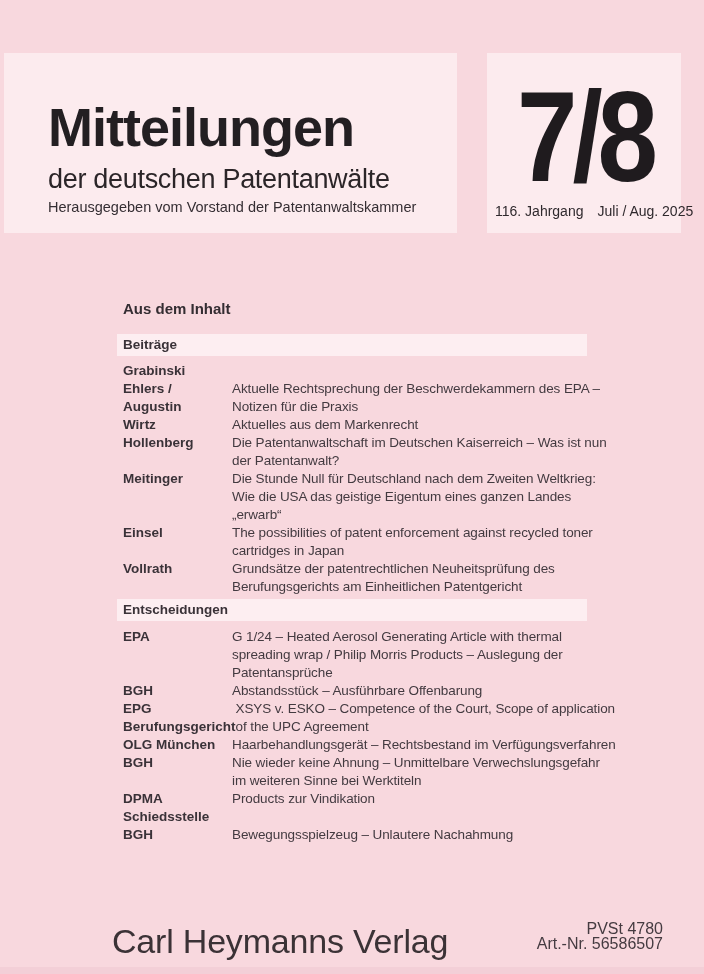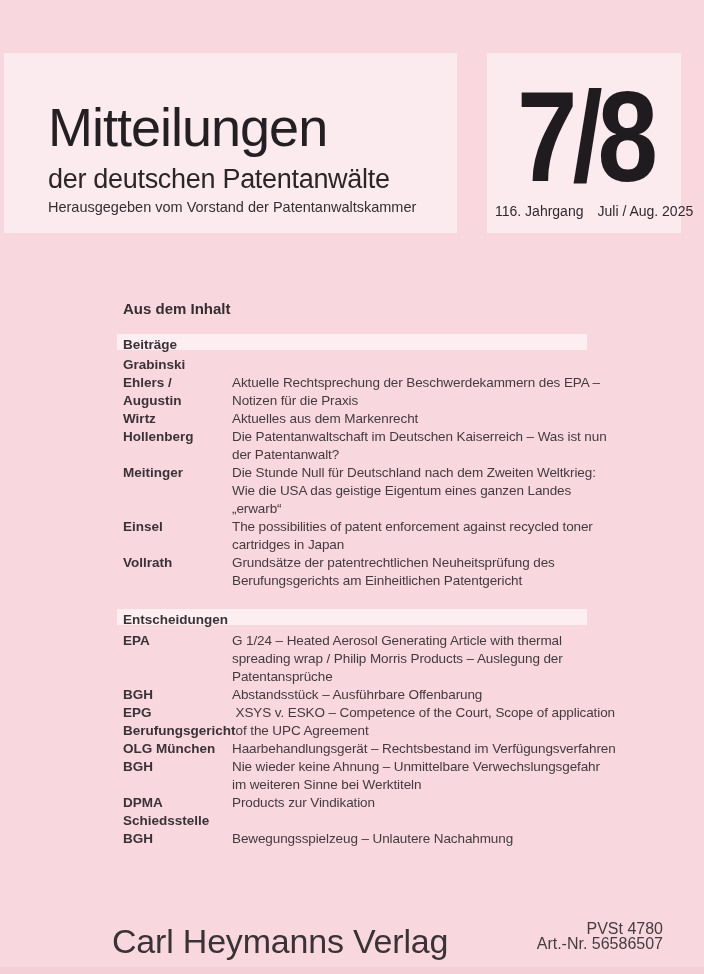--- a/index.html
+++ b/index.html
@@ -13,21 +13,21 @@
     overflow:hidden;
   }
   .page{position:absolute;inset:0;}
 
   
   .masthead-left{
     position:absolute;left:4px;top:53px;width:453px;height:180px;
     background:#fcebee;box-sizing:border-box;padding-left:44px;
   }
   .m-title{
-    font-size:54px;font-weight:400;line-height:1;letter-spacing:-1px;
+    font-size:54px;font-weight:700;line-height:1;letter-spacing:-1px;
     color:#231f22;margin:0;padding-top:47px;
   }
   .m-subtitle{
     font-size:27px;font-weight:400;line-height:1;letter-spacing:-0.3px;
     color:#2b2528;margin:0;padding-top:12px;
   }
   .m-publisher{
     font-size:14.5px;font-weight:500;line-height:1;
     color:#352e33;margin:0;padding-top:7px;
   }
@@ -49,25 +49,25 @@
 
   
   .contents{
     position:absolute;left:117px;top:300px;width:500px;
   }
   .contents-heading{
     font-size:15px;font-weight:700;color:#342d32;
     margin:0 0 16px 6px;line-height:18px;
   }
   .section-strip{
-    margin-top:12px;height:16px;width:470px;box-sizing:border-box;
+    margin-top:12px;height:22px;width:470px;box-sizing:border-box;
     background:#fdeef1;padding-left:6px;
     font-size:13.5px;font-weight:700;line-height:22px;color:#3a3238;
   }
-  .strip-2{margin-top:19px;}
+  .strip-2{margin-top:3px;}
   .rows{margin:6px 0 0 6px;}
   .rows-2{margin-top:7px;}
   .row{display:flex;align-items:flex-start;}
   .author{
     flex:0 0 109px;font-weight:700;font-size:13.5px;line-height:18px;
     color:#3a3238;white-space:pre-line;
   }
   .title{
     flex:1;font-size:13.5px;line-height:18px;color:#433a40;
     white-space:pre-line;letter-spacing:-0.1px;

